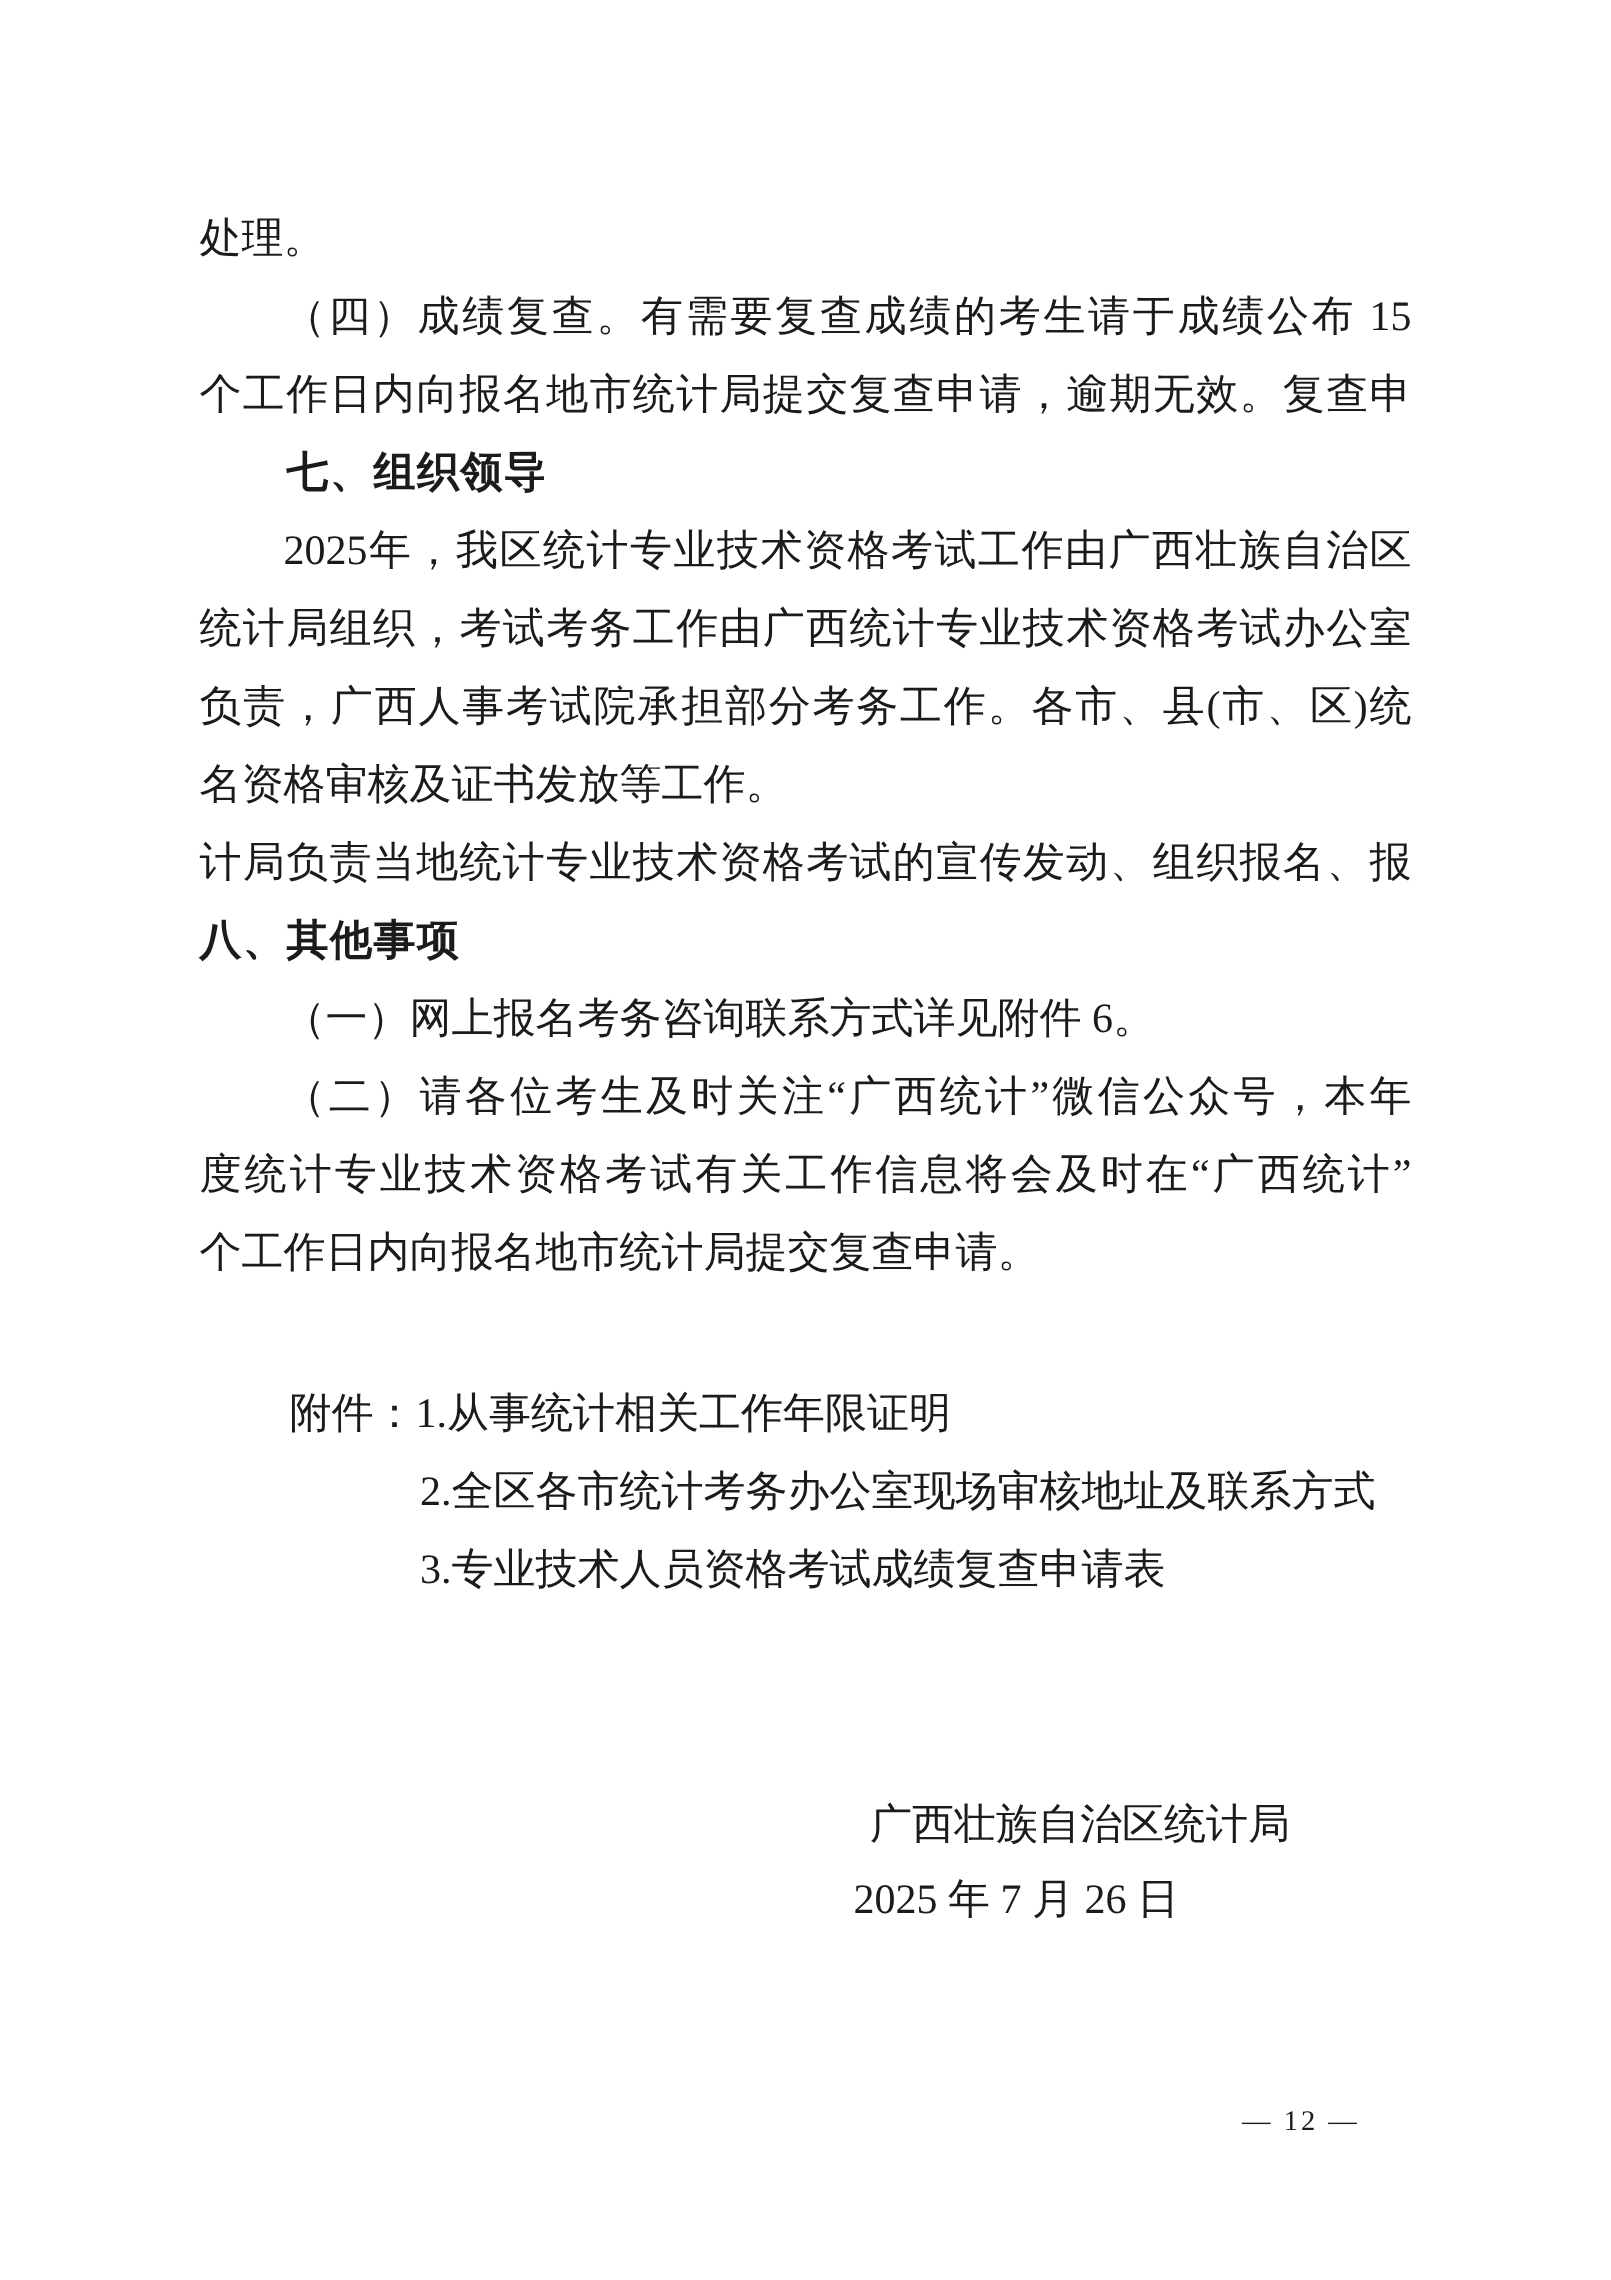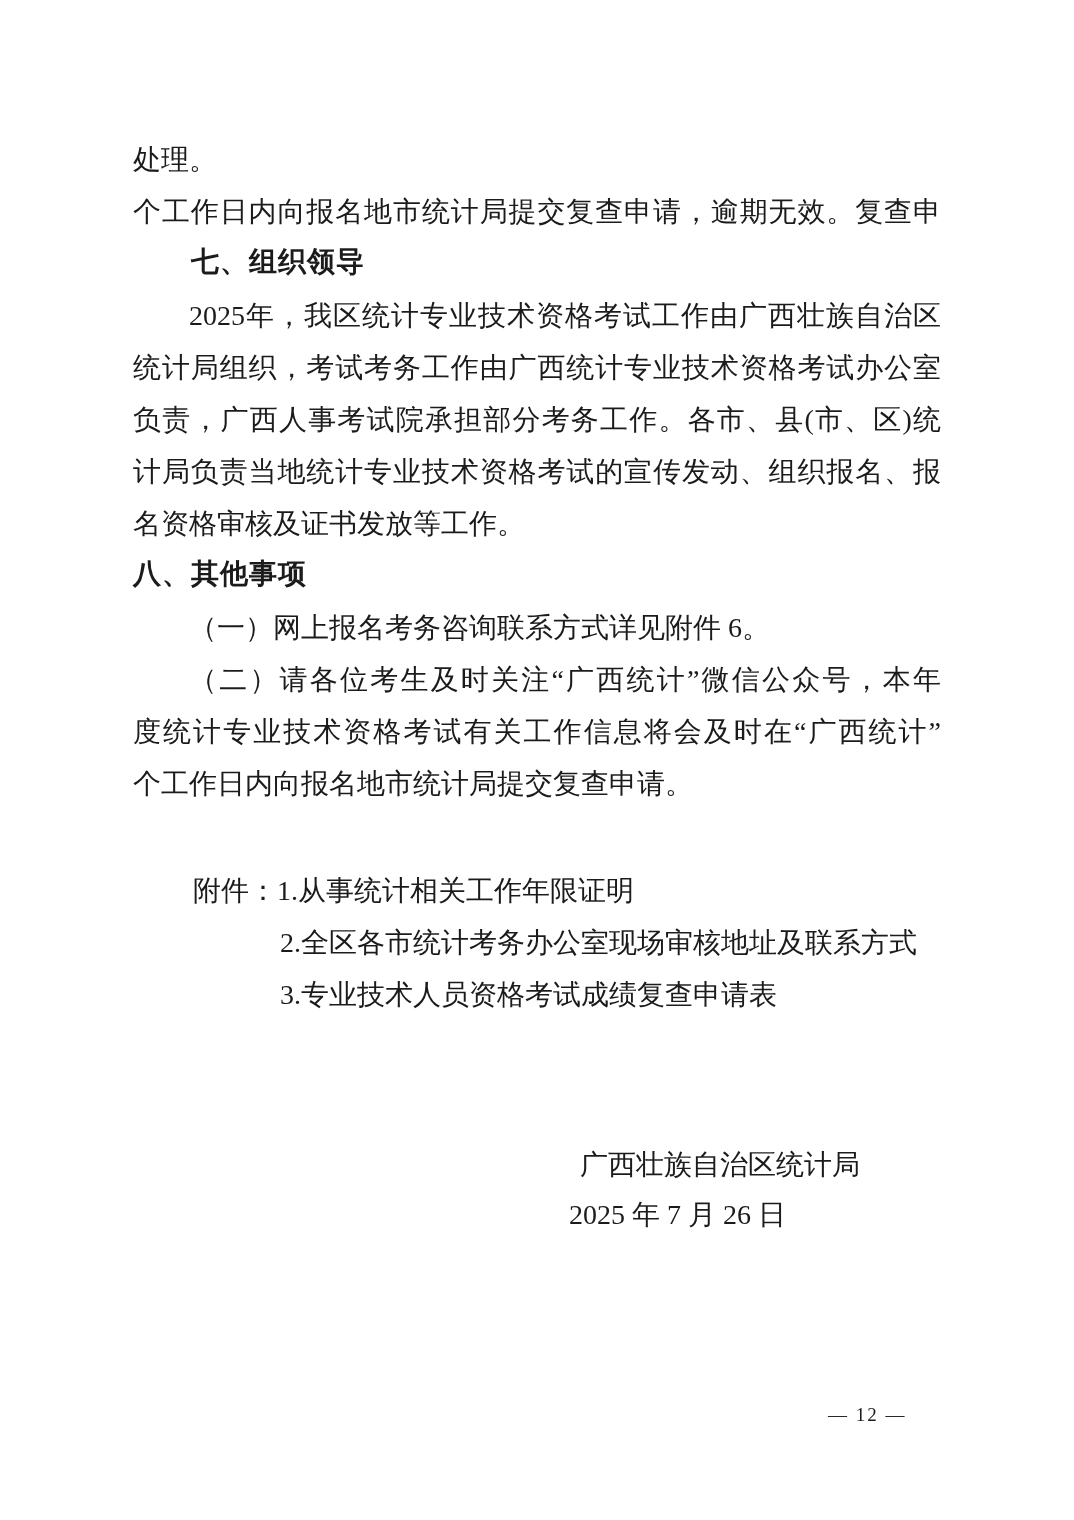--- a/index.html
+++ b/index.html
@@ -31,21 +31,21 @@
   }
   .line.stretch {
     white-space: normal;
     text-align: justify;
     text-align-last: justify;
   }
   .line.indent {
     text-indent: 56px;
   }
   .line.heading {
-    font-family: Liberation Mono, monospace;
+    font-family: Liberation Serif, serif;
     font-weight: bold;
     letter-spacing: 1px;
   }
   .line.heading.indent {
     text-indent: 58px;
   }
   .spacer-a { height: 55px; }
   .spacer-b { height: 119px; }
   .attach-first { text-indent: 60px; }
   .attach-item { text-indent: 147px; }
@@ -67,29 +67,30 @@
     white-space: nowrap;
   }
 </style>
 </head>
 <body>
 
 <div class="page">
   <div class="content">
 
     <div class="line">处理。</div>
+    <div class="line indent stretch">（四）成绩复查。有需要复查成绩的考生请于成绩公布 15</div>
     <div class="line stretch">个工作日内向报名地市统计局提交复查申请，逾期无效。复查申</div>
 
     <div class="line heading indent">七、组织领导</div>
 
     <div class="line indent stretch">2025年，我区统计专业技术资格考试工作由广西壮族自治区</div>
     <div class="line stretch">统计局组织，考试考务工作由广西统计专业技术资格考试办公室</div>
     <div class="line stretch">负责，广西人事考试院承担部分考务工作。各市、县(市、区)统</div>
+    <div class="line">名资格审核及证书发放等工作。</div>
     <div class="line stretch">计局负责当地统计专业技术资格考试的宣传发动、组织报名、报</div>
-    <div class="line">名资格审核及证书发放等工作。</div>
 
     <div class="line heading">八、其他事项</div>
 
     <div class="line indent">（一）网上报名考务咨询联系方式详见附件 6。</div>
     <div class="line indent stretch">（二）请各位考生及时关注“广西统计”微信公众号，本年</div>
     <div class="line stretch">度统计专业技术资格考试有关工作信息将会及时在“广西统计”</div>
     <div class="line">个工作日内向报名地市统计局提交复查申请。</div>
 
     <div class="spacer-a"></div>
 

